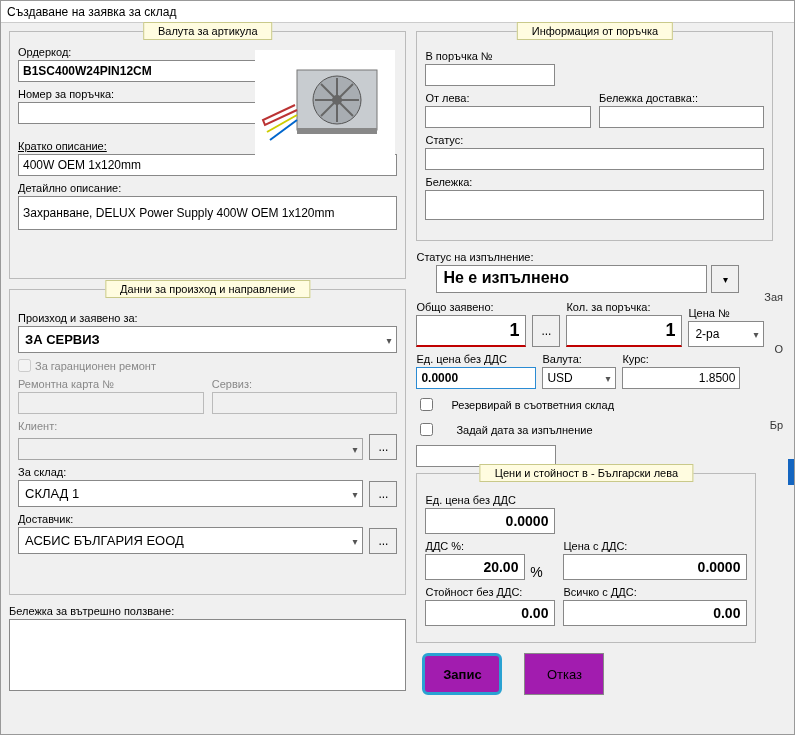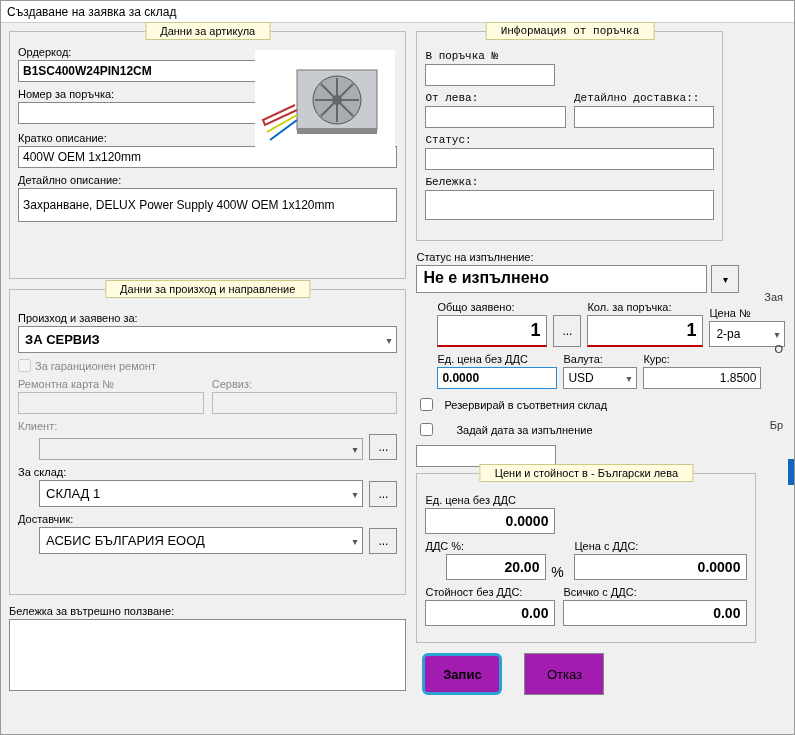--- a/index.html
+++ b/index.html
@@ -90,50 +90,50 @@
     content:"▾"; position:absolute; right:6px; top:50%; transform:translateY(-50%);
     pointer-events:none; color:#555; font-size:10px;
   }
   .select-wrap.large .select { font-size:13px; padding:5px 24px 5px 6px;}
   .btn-tiny {
     width:28px; height:26px; border:1px solid #888; background:#f0f0f0;
     display:inline-flex; align-items:center; justify-content:center;
     font-size:12px;
   }
   .status-row { margin-top:6px;}
-  .status-field { background:#fff; border:1px solid #888; font-size:16px; font-weight:bold; padding:3px 6px 5px 6px; display:flex;align-items:center;}
+  .status-field { background:#fff; border:1px solid #888; font-size:16px; font-weight:bold; padding:3px 6px 5px 6px; display:flex;align-items:center;margin-left:20px;}
   .status-wrap { display:flex; gap:4px; align-items:stretch;}
   .status-wrap .select-btn { width:28px; border:1px solid #888; background:#f0f0f0; display:flex;align-items:center;justify-content:center; font-size:10px;}
   .prices-group input.text-field { font-weight:bold; font-size:14px; padding:4px 6px;}
   .btn {
     min-width:80px; height:42px;
     border:1px solid #888; background:#a21caf;
     font-size:13px; font-family:inherit;
   }
   .btn.primary {
     border:3px solid #2aa2d2; border-radius:6px;
     font-weight:bold;
   }
   .btn-row { display:flex; gap:22px; margin-top:8px; padding-left:6px;}
   textarea { resize:none; height:72px;}
   .side-item { position:absolute; right:11px; font-size:11px; color:#333;}
   .pct { display:inline-block; width:18px; font-size:14px; text-align:center;}
-  .flexrow { display:flex; gap:6px; align-items:flex-end;margin-left:21px;}
+  .flexrow { display:flex; gap:6px; align-items:flex-end;}
 </style>
 </head>
 <body>
 
 <div class="window">
   <div class="title-bar">Създаване на заявка за склад</div>
 
   <div class="content">
 
     <div class="col-left">
       <div class="group" style="height:248px;">
-        <div class="group-legend">Данни за артикула</div>
+        <div class="group-legend">Валута за артикула</div>
 
         <div class="img-box">
           <svg class="psu-svg" viewBox="0 0 140 110">
             <rect x="42" y="20" width="80" height="60" fill="#c8ccd0" stroke="#777"></rect>
             <circle cx="82" cy="50" r="24" fill="#a8adb2" stroke="#555"></circle>
             <g stroke="#666" stroke-width="2">
               <line x1="82" y1="28" x2="82" y2="72"></line>
               <line x1="60" y1="50" x2="104" y2="50"></line>
               <line x1="66" y1="34" x2="98" y2="66"></line>
               <line x1="98" y1="34" x2="66" y2="66"></line>
@@ -147,21 +147,21 @@
         </div>
 
         <div class="row">
           <span class="label">Ордеркод:</span>
           <input type="text" class="text-field ordercode" value="B1SC400W24PIN12CM" style="">
         </div>
         <div class="row">
           <span class="label">Номер за поръчка:</span>
           <input type="text" class="text-field" style="width: 240px;" value="">
         </div>
-        <div class="row" style="margin-top:8px;">
+        <div class="row" style="margin-top:16px;text-decoration:underline;">
           <span class="label">Кратко описание:</span>
           <input type="text" class="text-field short-desc" value="400W OEM 1x120mm" style="">
         </div>
         <div class="row">
           <span class="label">Детайлно описание:</span>
           <input type="text" class="text-field" style="height: 34px;" value="Захранване, DELUX Power Supply 400W OEM 1x120mm">
         </div>
       </div>
 
       <div class="group" style="height:306px;">
@@ -223,34 +223,34 @@
         </div>
       </div>
 
       <div class="row">
         <span class="label">Бележка за вътрешно ползване:</span>
         <textarea class="text-field" style=""></textarea>
       </div>
     </div>
 
     <div class="col-right">
-      <div class="group" style="height:210px; width:307px;font-family:Liberation Mono, monospace;">
+      <div class="group" style="height:210px; width:357px;">
         <div class="group-legend">Информация от поръчка</div>
 
         <div class="row" style="margin-top:4px;">
           <span class="label">В поръчка №</span>
           <input type="text" class="text-field" style="width: 130px;" value="">
         </div>
         <div class="hrow row">
           <div>
             <span class="label">От лева:</span>
             <input type="text" class="text-field" value="" style="">
           </div>
           <div>
-            <span class="label">Детайлно доставка::</span>
+            <span class="label">Бележка доставка::</span>
             <input type="text" class="text-field" value="" style="">
           </div>
         </div>
         <div class="row">
           <span class="label">Статус:</span>
           <input type="text" class="text-field" value="" style="">
         </div>
         <div class="row">
           <span class="label">Бележка:</span>
           <input type="text" class="text-field" style="height: 30px;" value="">
@@ -293,21 +293,21 @@
           <div class="select-wrap">
             <select class="select"><option>USD</option></select>
           </div>
         </div>
         <div style="width:118px;">
           <span class="label">Курс:</span>
           <input type="text" class="text-field num" value="1.8500" style="">
         </div>
       </div>
 
-      <div class="row" style="display:flex;align-items:center;gap:8px;margin-top:4px;">
+      <div class="row" style="display:flex;align-items:center;gap:15px;margin-top:4px;">
         <input type="checkbox" style="">
         <span>Резервирай в съответния склад</span>
       </div>
       <div class="row" style="display:flex;align-items:center;gap:20px;">
         <input type="checkbox" style="">
         <span>Задай дата за изпълнение</span>
       </div>
       <div class="row">
         <input type="text" class="text-field" style="width: 140px;" value="">
       </div>

